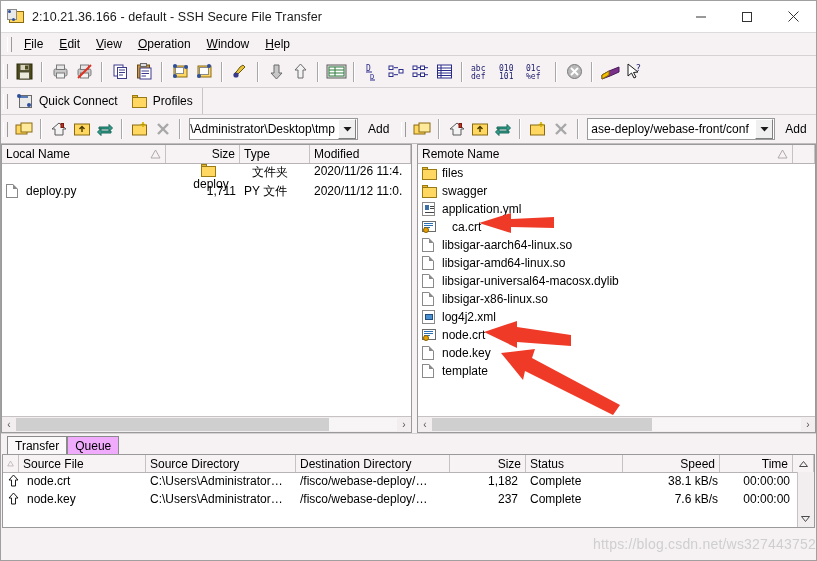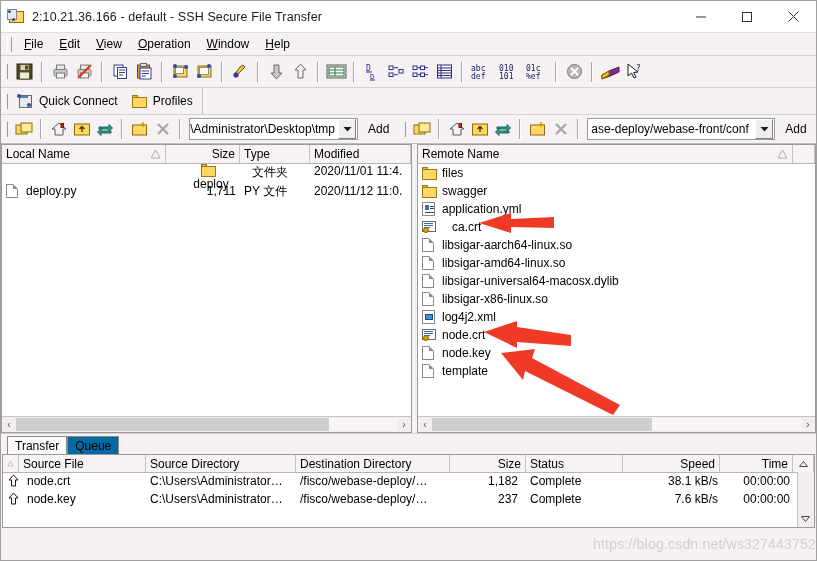--- a/index.html
+++ b/index.html
@@ -60,21 +60,21 @@
   .frow{height:18px;display:flex;align-items:center;padding-left:4px;white-space:nowrap;}
   .fname{font-size:12px;margin-left:5px;}
   .fcell{font-size:12px;position:absolute;white-space:nowrap;}
   .hscroll{height:15px;display:flex;align-items:center;background:#f2eef0;border-top:1px solid #c6c2c4;flex:none;}
   .hs-arrow{width:14px;height:13px;display:flex;align-items:center;justify-content:center;font-size:10px;color:#555;}
   .hs-track{flex:1;height:13px;background:#f7f5f6;position:relative;}
   .hs-thumb{position:absolute;top:0;height:13px;background:#cfcfcf;}
 
   
   .tabbar{height:20px;display:flex;align-items:flex-end;background:#f6f2f4;padding-left:6px;border-top:1px solid #d6d2d4;}
-  .tab{height:17px;padding:0 7px;font-size:12px;display:flex;align-items:center;border-left:1px solid #8a8a8a;border-top:1px solid #8a8a8a;border-right:1px solid #8a8a8a;background:#0369a1;}
+  .tab{height:17px;padding:0 7px;font-size:12px;display:flex;align-items:center;border-left:1px solid #8a8a8a;border-top:1px solid #8a8a8a;border-right:1px solid #8a8a8a;background:#f0abfc;}
   .tab.active{background:#faf8f9;}
   .ttable{margin:0 1px;border:1px solid #9a9a9a;background:#fff;height:74px;box-sizing:border-box;position:relative;overflow:hidden;}
   .thead{height:17px;display:flex;background:#f7f3f5;border-bottom:1px solid #b8b4b6;}
   .tcol{height:17px;display:flex;align-items:center;font-size:12px;padding:0 4px;box-sizing:border-box;border-right:1px solid #c6c2c4;white-space:nowrap;}
   .tcol.r{justify-content:flex-end;}
   .trow{height:18px;position:relative;}
   .tcell{position:absolute;font-size:12px;white-space:nowrap;top:1px;}
   .tcell.r{text-align:right;}
 
   
@@ -476,21 +476,21 @@
       </div>
       <div class="filelist">
         <div class="frow" style="position:relative;flex-direction:column;">
           <span class="folder">
               <span class="tab-t"></span>
               <span class="body"></span>
             </span>
           <span class="fname">deploy</span>
           <span class="fcell" style="left:164px;width:70px;text-align:right;"></span>
           <span class="fcell" style="left:242px;margin-left:8px;">文件夹</span>
-          <span class="fcell" style="left:312px;">2020/11/01 11:4.</span>
+          <span class="fcell" style="left:312px;">2020/11/26 11:4.</span>
         </div>
         <div class="frow" style="position:relative;">
           <span class="doc"></span>
           <span class="fname" style="margin-left:8px;">deploy.py</span>
           <span class="fcell" style="left:164px;width:70px;text-align:right;">1,711</span>
           <span class="fcell" style="left:242px;">PY 文件</span>
           <span class="fcell" style="left:312px;">2020/11/12 11:0.</span>
         </div>
       </div>
       <div class="hscroll">

